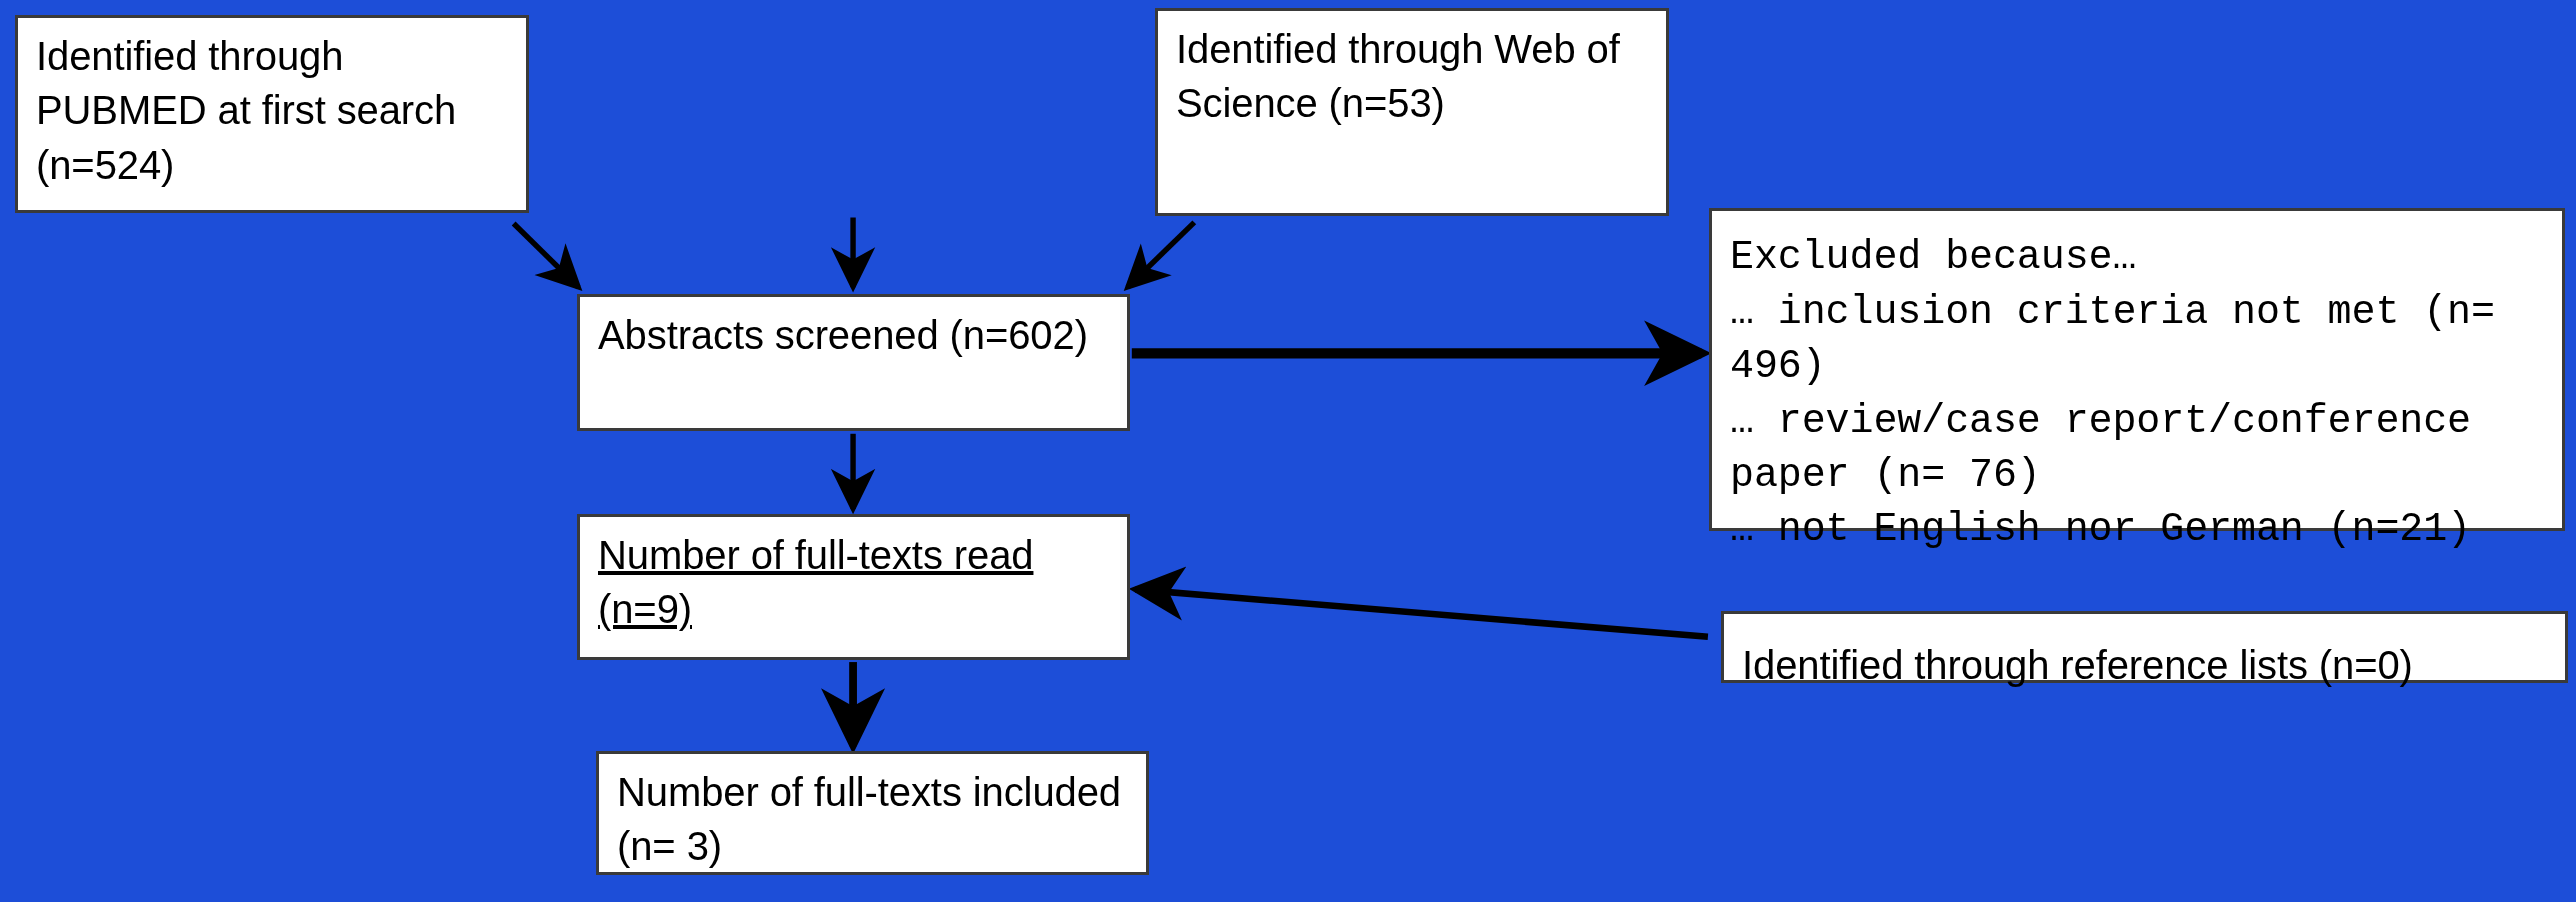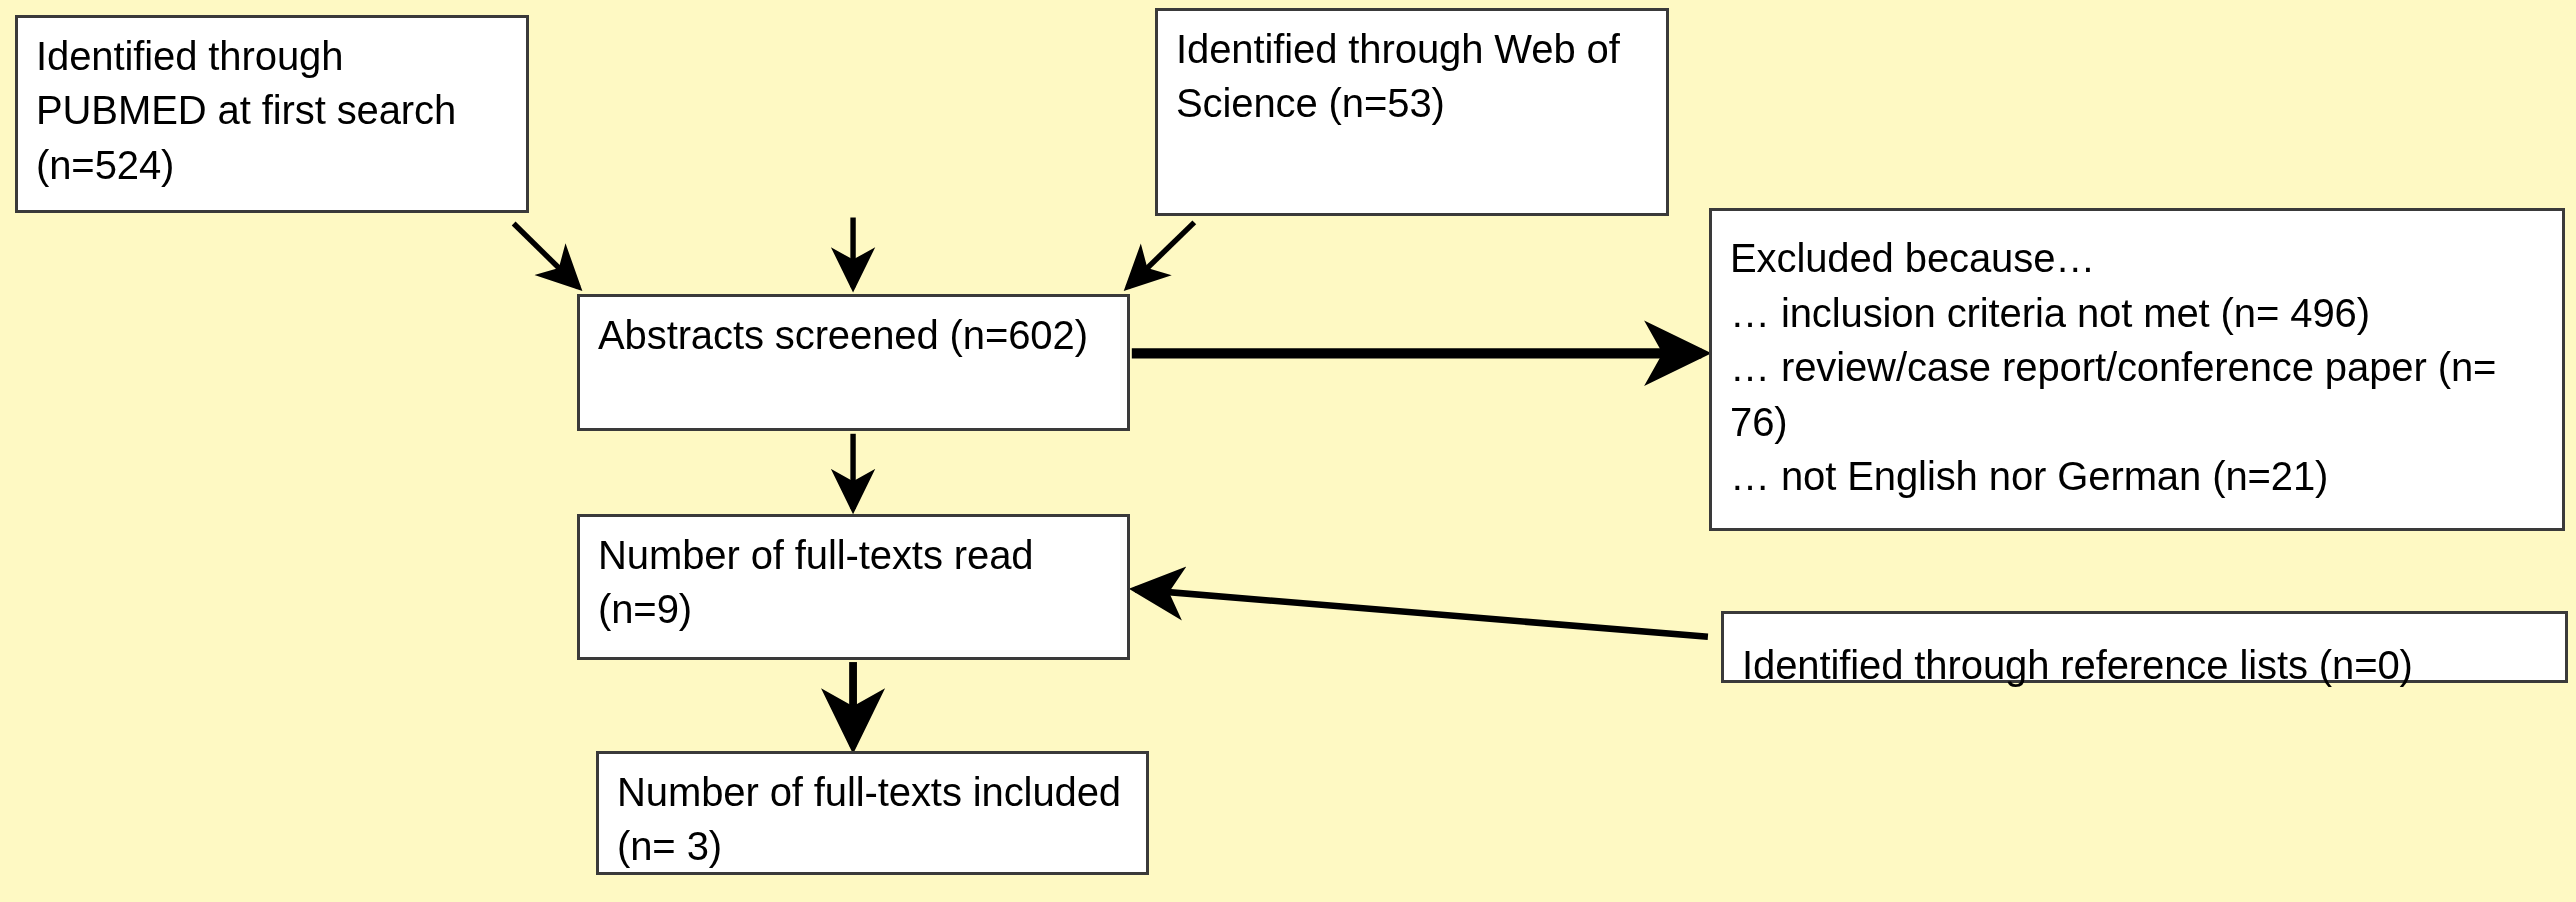--- a/index.html
+++ b/index.html
@@ -4,21 +4,21 @@
 <style>
   html, body {
     margin: 0;
     padding: 0;
     background: #ffffff;
   }
   #canvas {
     position: relative;
     width: 2576px;
     height: 903px;
-    background: #fef9c3;
+    background: #1d4ed8;
     font-family: "Liberation Sans", sans-serif;
     overflow: hidden;
   }
   .node {
     position: absolute;
     box-sizing: border-box;
     background: #ffffff;
     border: 3px solid #3a3a3a;
     color: #000000;
     font-size: 40px;
@@ -27,26 +27,26 @@
     white-space: pre-line;
     letter-spacing: -0.1px;
   }
   
   #box-pubmed-first  { left: 15px;   top: 15px;   width: 514px;  height: 198px; }
   #box-pubmed-second { left: 586px;  top: 7.8px;   width: 512px;  height: 208px; }
   #box-web-science   { left: 1155px; top: 7.8px;   width: 514px;  height: 208px; }
 
   
   #box-abstracts     { left: 577px;  top: 294px;  width: 553px;  height: 137px; }
-  #box-fulltext-read { left: 577px;  top: 514px;  width: 553px;  height: 146px; }
+  #box-fulltext-read { left: 577px;  top: 514px;  width: 553px;  height: 146px; text-decoration: underline; }
   #box-fulltext-incl { left: 552px;  top: 751px; width: 553px;  height: 124px; margin-left: 44px; }
 
   
   #box-excluded      { left: 1709px; top: 208px;  width: 856px; height: 323px;
-                       padding-top: 20.4px; }
+                       padding-top: 20.4px; font-family: Liberation Mono, monospace; }
   #box-reference     { left: 1721px; top: 611px; width: 847px; height: 72px;
                        padding-top: 24px; }
 
   .edges {
     position: absolute;
     left: 0; top: 0;
     width: 2576px;
     height: 903px;
     pointer-events: none;
   }

